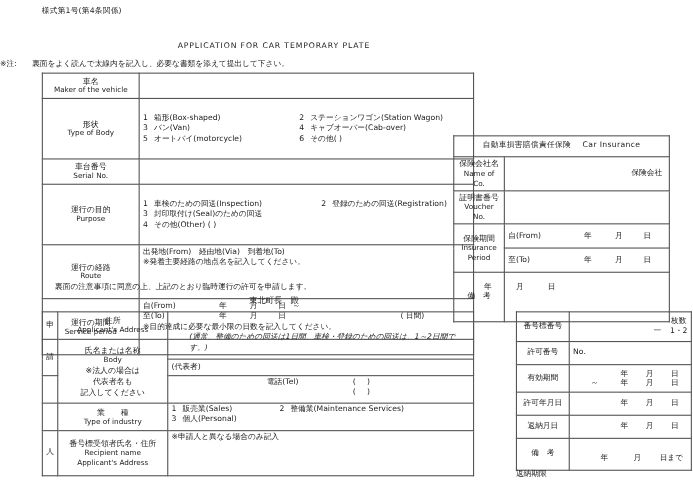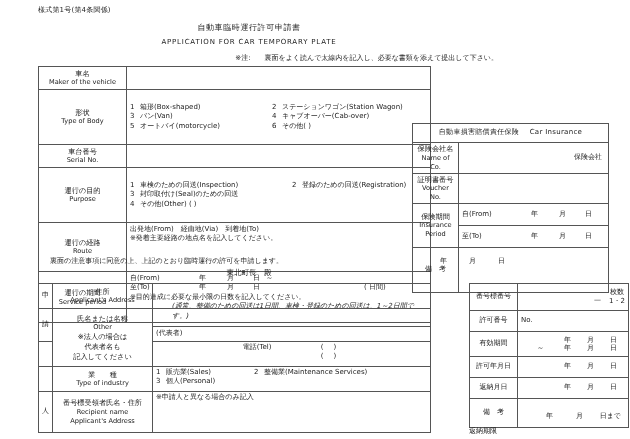--- a/index.html
+++ b/index.html
@@ -40,21 +40,21 @@
     left: 0; right: 0;
     top: 38px;
     text-align: center;
     font-size: 7px;
     letter-spacing: 0.8px;
   }
   .notice-line {
     position: absolute;
     left: 0; right: 0;
     top: 53px;
-    text-align: right;
+    text-align: left;
     font-size: 7px;
   }
   .notice-line .lbl { margin-right: 14px; }
 
   table.grid {
     border-collapse: collapse;
     table-layout: fixed;
   }
   table.grid td {
     border: 0.6px solid #444;
@@ -200,21 +200,20 @@
   .return-line .ry { width: 34px; text-align: right; }
   .return-line .rm { width: 30px; text-align: right; }
   .return-line .rd { width: 38px; text-align: right; }
 </style>
 </head>
 <body>
 
 <div class="page">
 
   <div class="form-no">様式第1号(第4条関係)</div>
-  <div class="title-jp">自動車臨時運行許可申請書</div>
   <div class="title-en">APPLICATION FOR CAR TEMPORARY PLATE</div>
   <div class="notice-line">
     <span class="lbl">※注:</span><span>裏面をよく読んで太線内を記入し、必要な書類を添えて提出して下さい。</span>
   </div>
 
   <table class="grid outer" id="vehicle-table">
     <colgroup>
         <col style="width:88px">
         <col style="width:304px">
       </colgroup>
@@ -416,21 +415,21 @@
         <td class="lbl-cell" style="height:22px">
           <span class="lbl-jp">住所</span>
           <span class="lbl-en">Applicant's Address</span>
         </td>
         <td></td>
       </tr>
       <tr>
         <td class="vert-cell" rowspan="2">請</td>
         <td class="lbl-cell" rowspan="3" style="height:48px">
           <span class="lbl-jp">氏名または名称</span>
-          <span class="lbl-en">Other</span>
+          <span class="lbl-en">Body</span>
           <span class="lbl-jp">※法人の場合は</span>
           <span class="lbl-jp">代表者名も</span>
           <span class="lbl-jp">記入してください</span>
         </td>
         <td style="height:15px"></td>
       </tr>
       <tr>
         <td style="height:12px">(代表者)</td>
       </tr>
       <tr>

